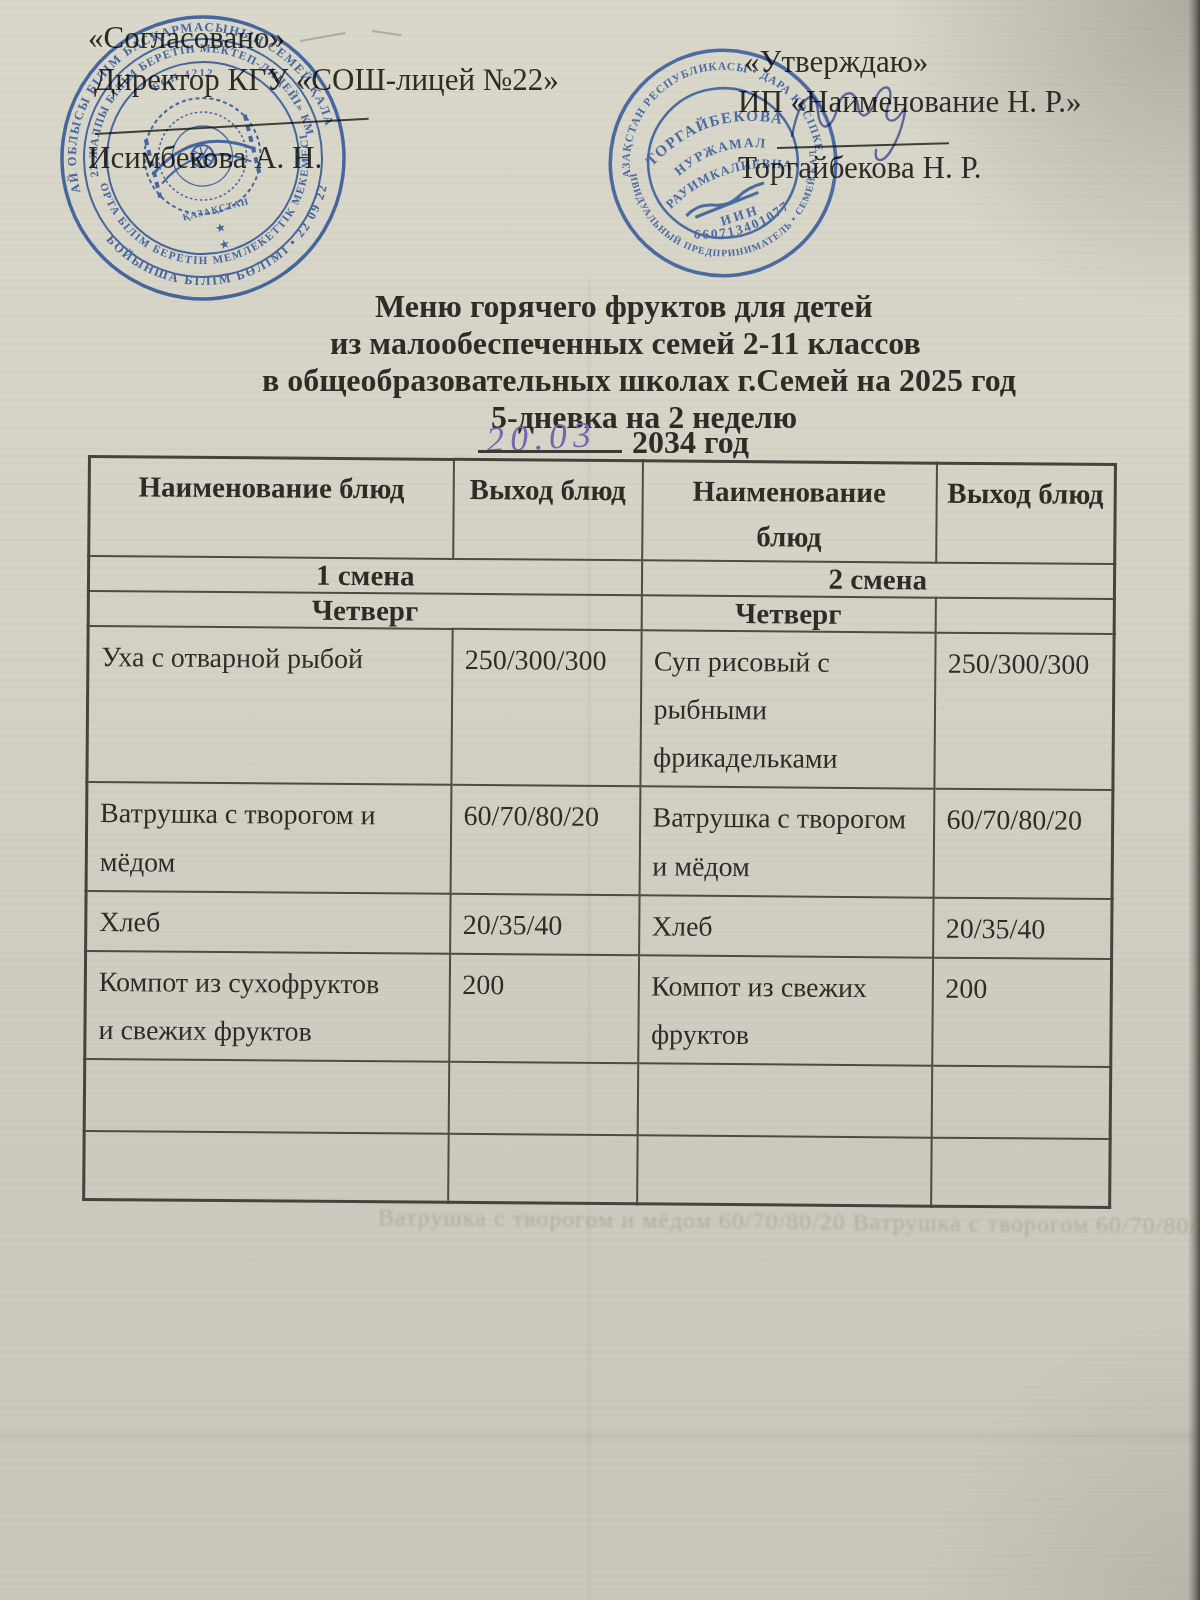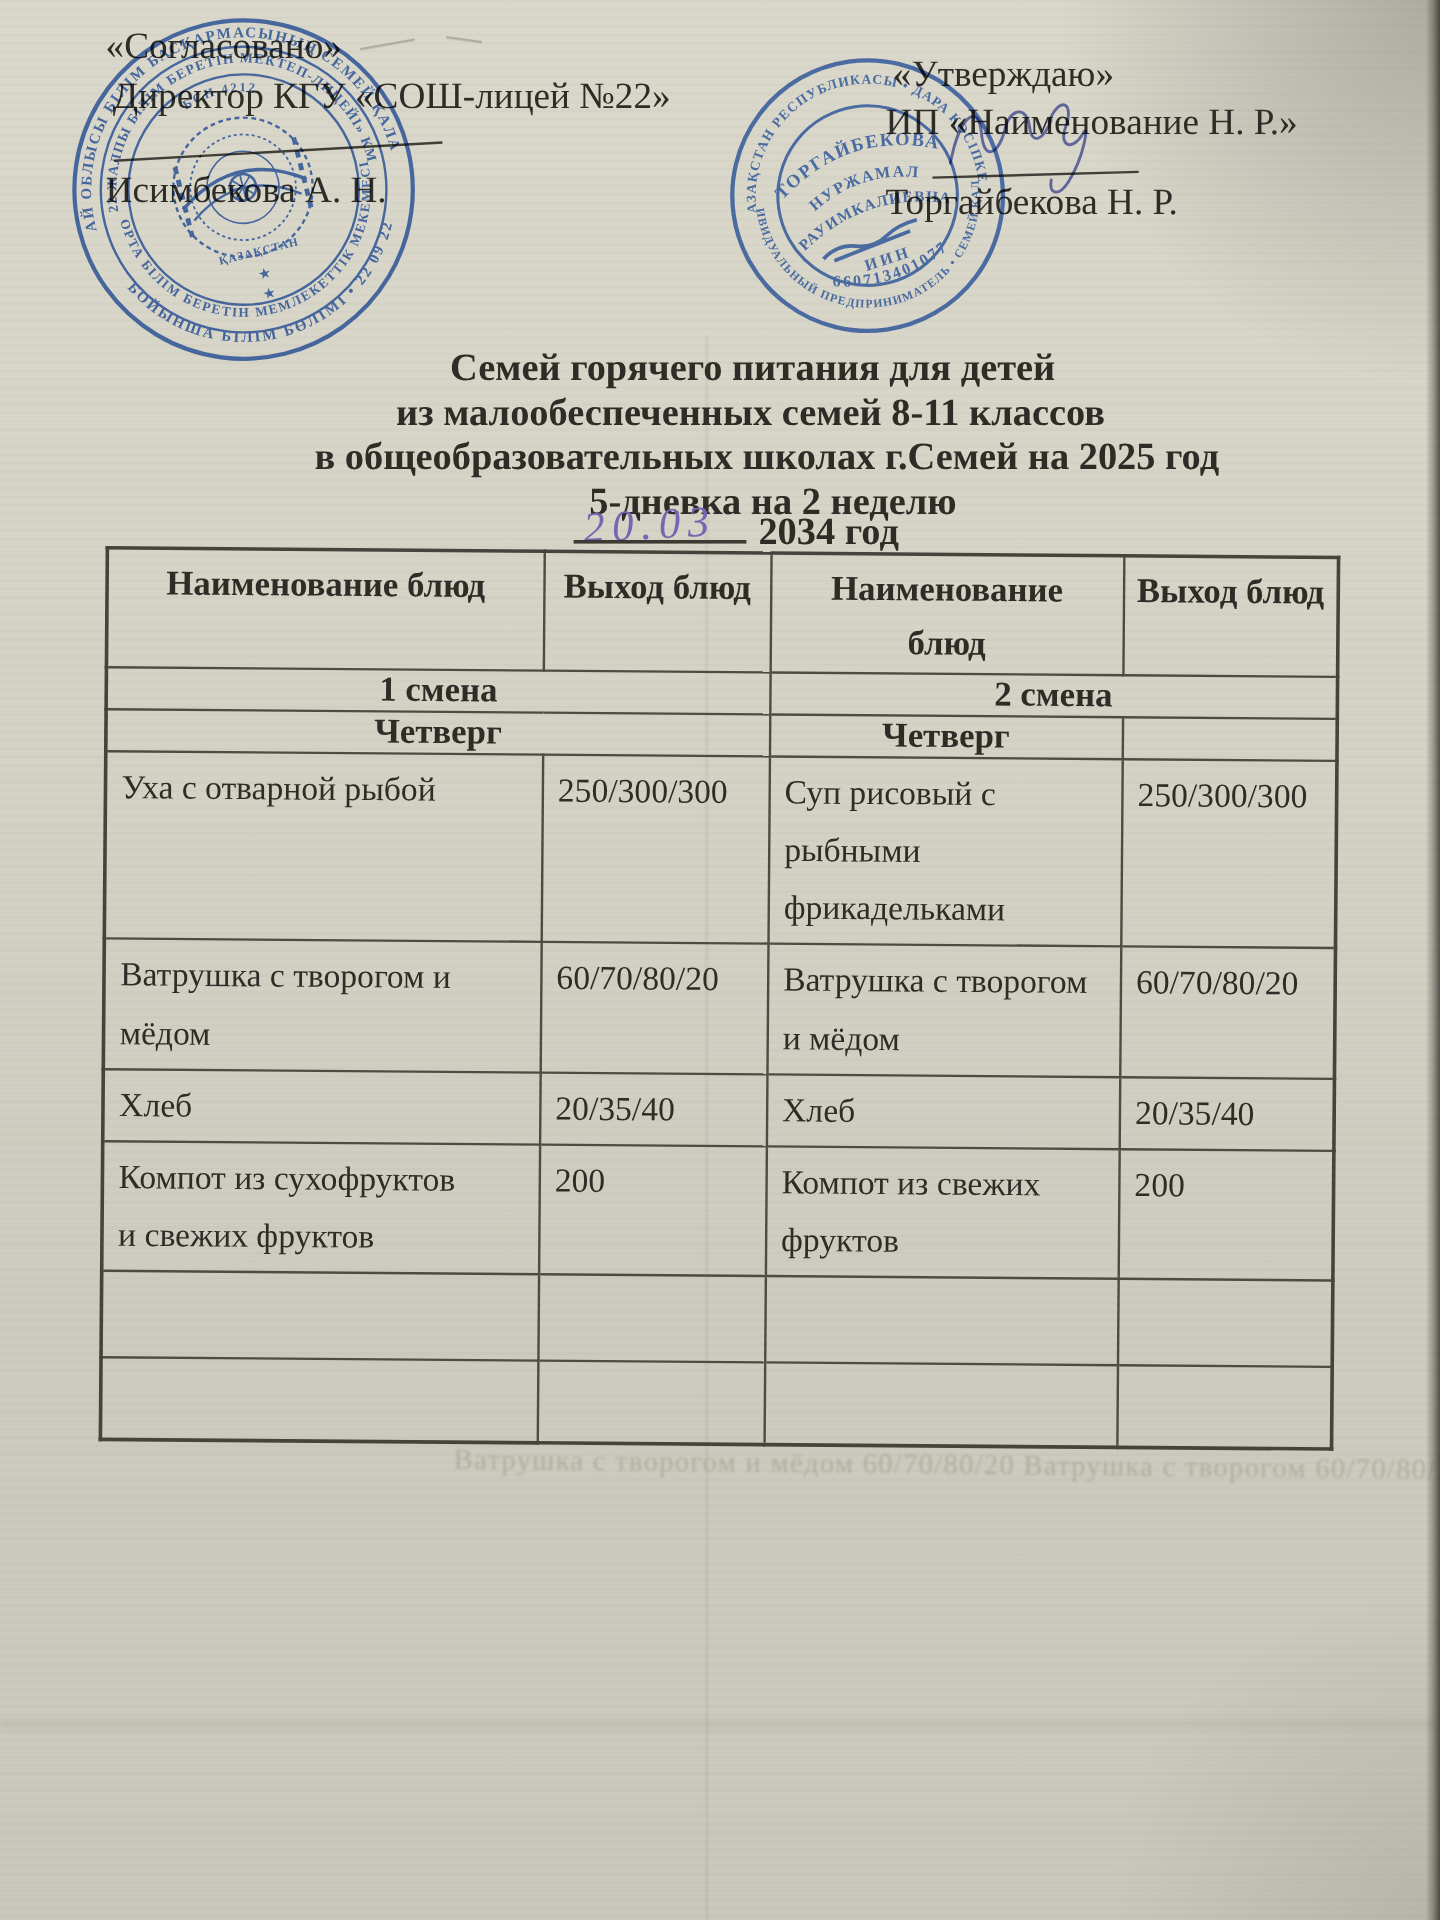--- a/index.html
+++ b/index.html
@@ -137,22 +137,22 @@
         </text>
         <path d="M70,158 q14,-8 28,-2 t26,0 t28,-5 M78,162 l66,-4" fill="none" stroke-width="3"></path>
         <text x="120" y="178" text-anchor="middle" font-size="13" font-weight="bold" letter-spacing="3" stroke="none" font-family="Liberation Serif, DejaVu Serif, serif">ИИН</text>
         <text font-size="13" font-weight="bold" letter-spacing="2" stroke="none" font-family="Liberation Serif, DejaVu Serif, serif">
           <textPath href="#rsIin" startOffset="50%" text-anchor="middle">660713401077</textPath>
         </text>
       </g>
     </g>
   </svg>
 
-  <div class="t b" style="left:375px;top:288px;font-size:32px;">Семей горячего питания для детей</div>
-  <div class="t b" style="left:330px;top:325px;font-size:32px;">из малообеспеченных семей 8-11 классов</div>
+  <div class="t b" style="left:375px;top:288px;font-size:32px;">Меню горячего фруктов для детей</div>
+  <div class="t b" style="left:330px;top:325px;font-size:32px;">из малообеспеченных семей 2-11 классов</div>
   <div class="t b" style="left:262px;top:362px;font-size:32px;">в общеобразовательных школах г.Семей на 2025 год</div>
   <div class="t b" style="left:491px;top:399px;font-size:32px;">5-дневка на 2 неделю</div>
   <div class="hand-date">20.03</div>
   <div class="date-underline"></div>
   <div class="t b" style="left:632px;top:424px;font-size:32px;">2034 год</div>
 
   <div class="menu-wrap">
     <table class="menu">
       <colgroup>
           <col style="width:364px">

